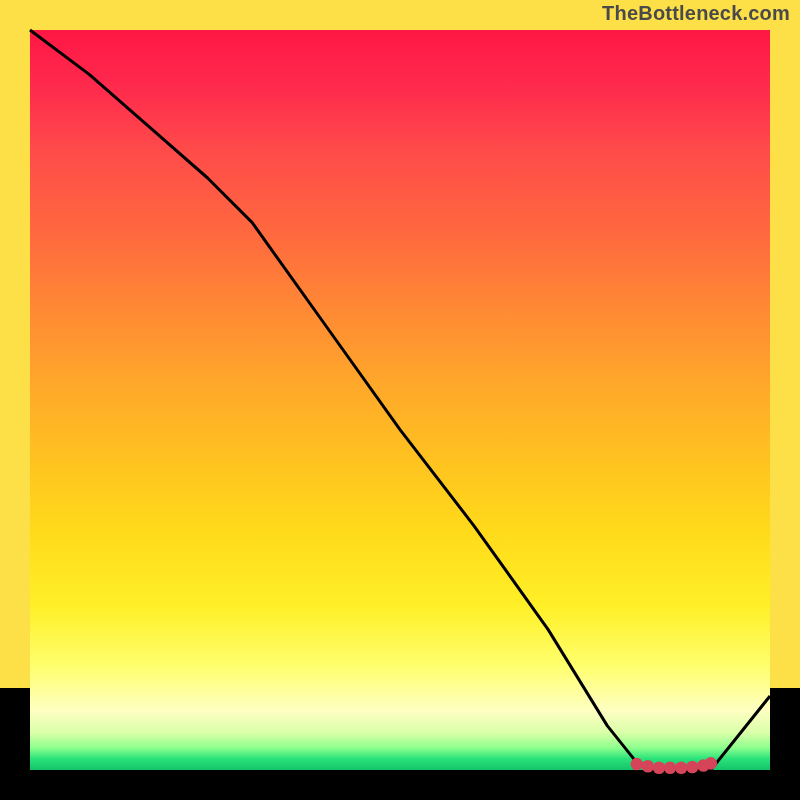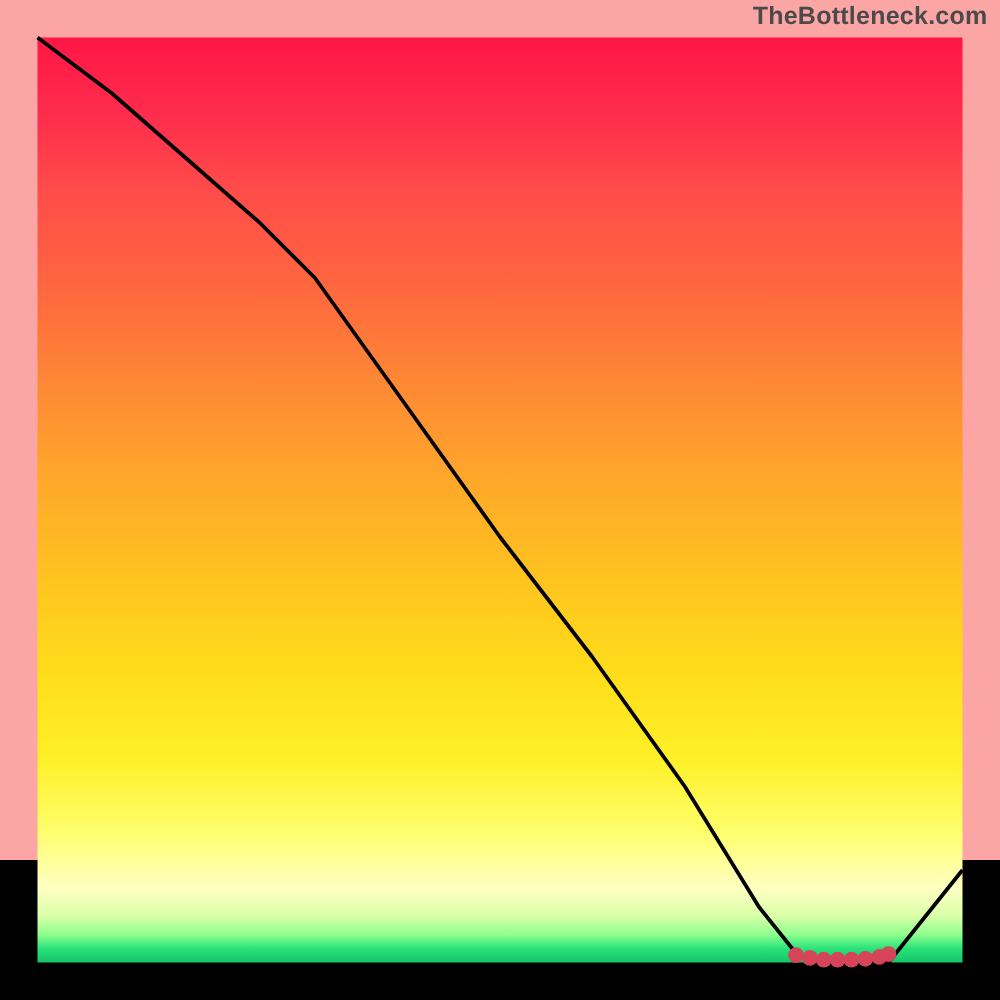--- a/index.html
+++ b/index.html
@@ -8,21 +8,21 @@
     width: 800px;
     height: 800px;
     background: #000;
     font-family: Arial, Helvetica, sans-serif;
     overflow: hidden;
   }
   .frame {
     position: relative;
     width: 800px;
     height: 688px;
-    background: #fca5a5;
+    background: #fde047;
   }
   .watermark {
     position: absolute;
     top: 2px;
     right: 10px;
     color: #4a4a4a;
     font-size: 20px;
     font-weight: 600;
     letter-spacing: 0.2px;
     user-select: none;

